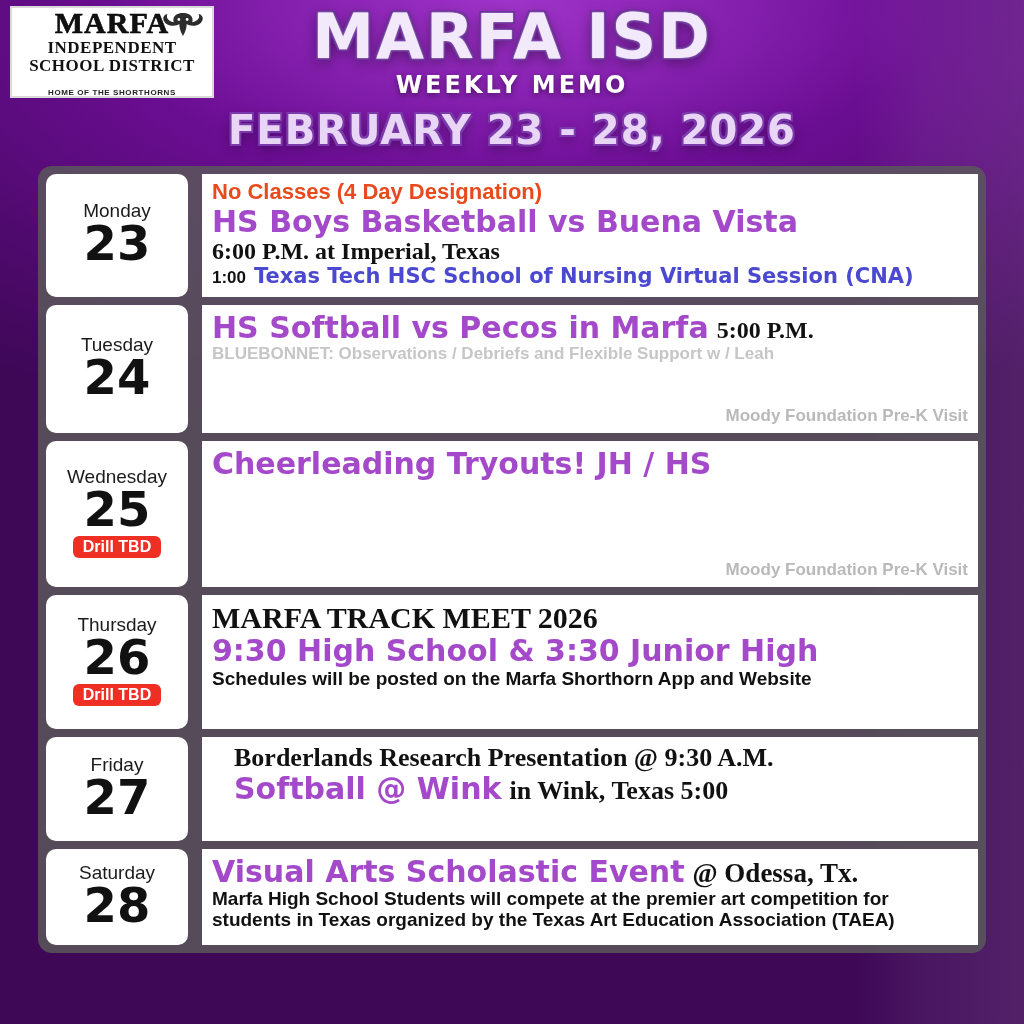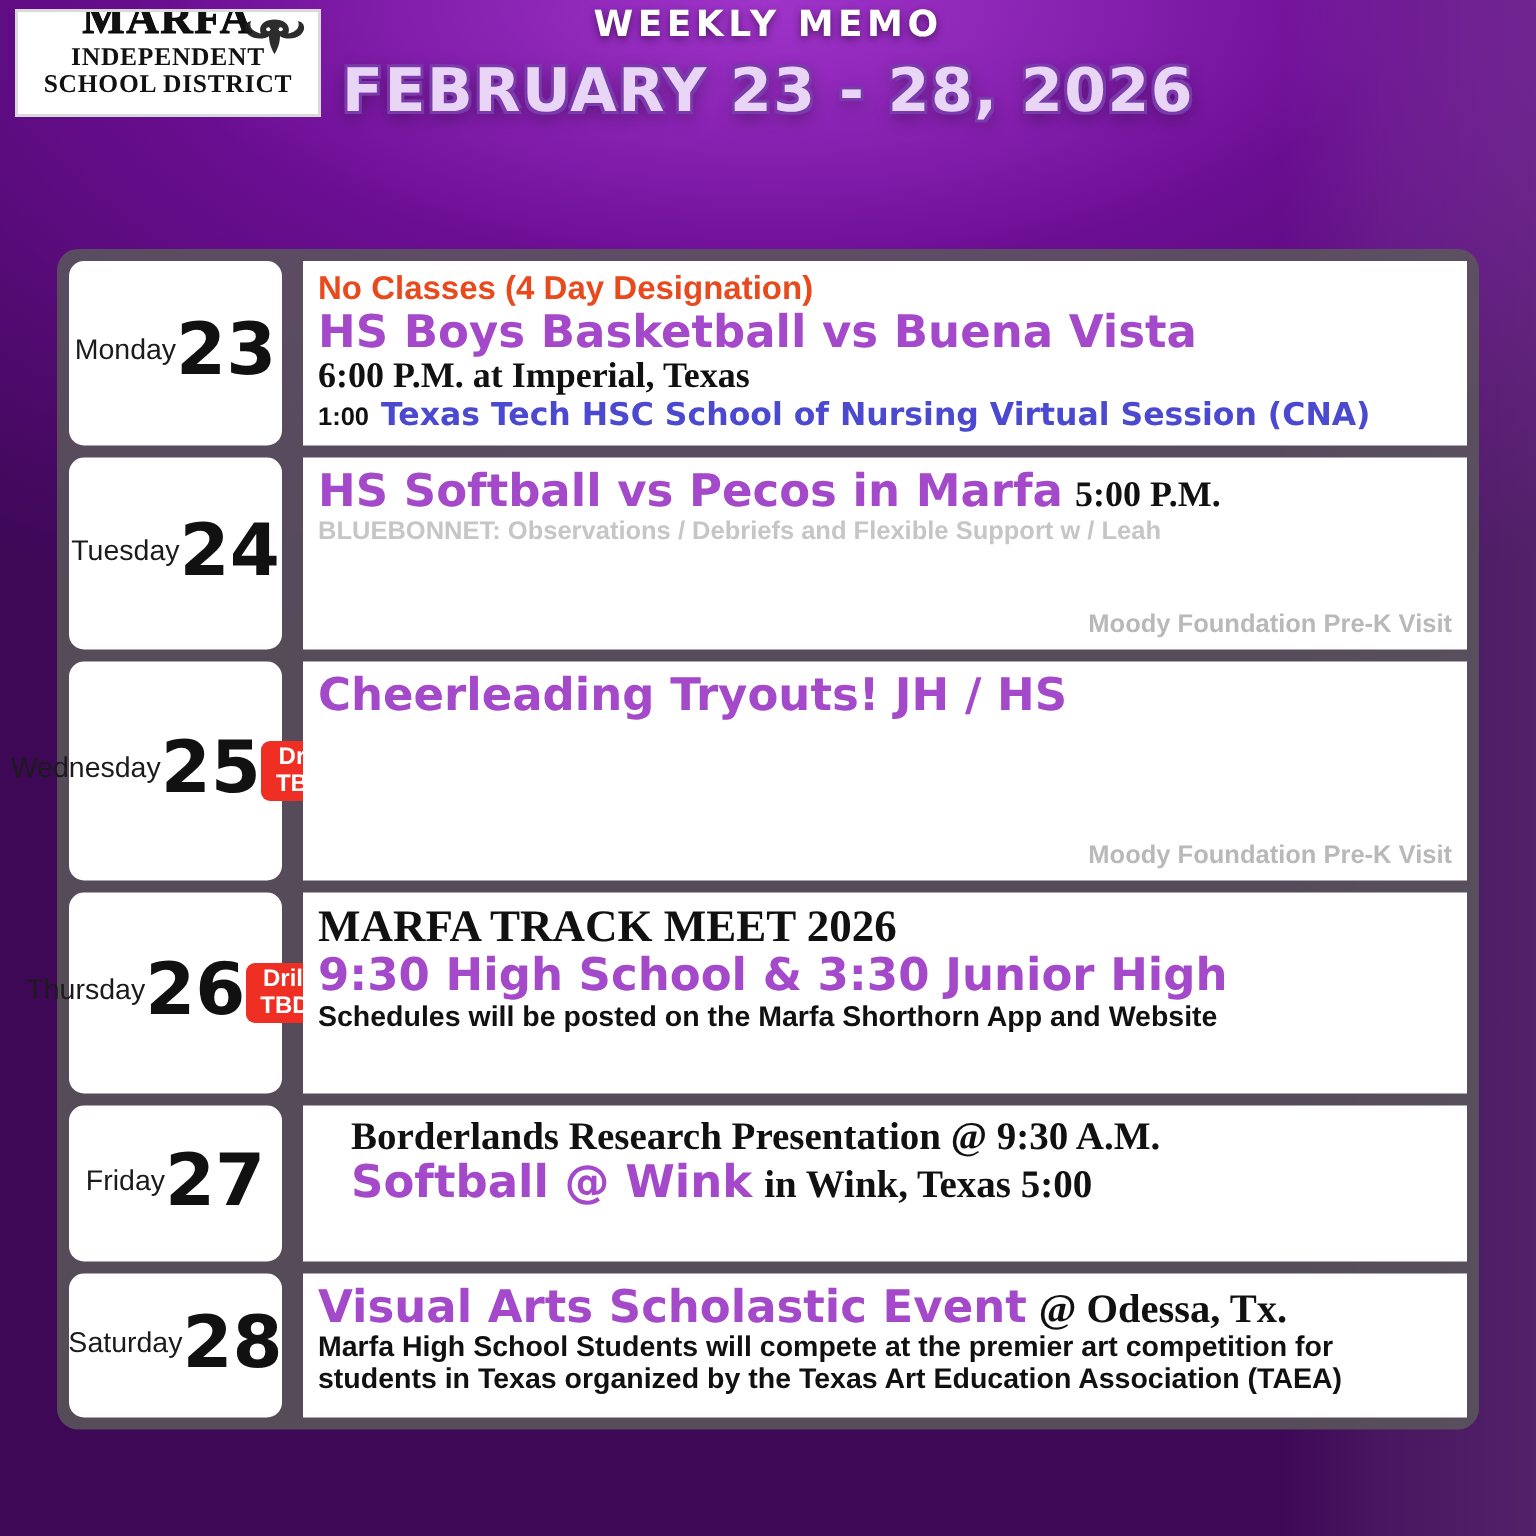--- a/index.html
+++ b/index.html
@@ -42,21 +42,21 @@
   .header {
     position: relative;
     height: 160px;
     z-index: 3;
   }
   .logo {
     position: absolute;
     left: 10px;
     top: 6px;
     width: 204px;
-    height: 72px;
+    height: 92px;
     background: #ffffff;
     border: 2px solid #d9d9d9;
     box-sizing: border-box;
     display: flex;
     flex-direction: column;
     align-items: center;
     justify-content: center;
     line-height: 1;
     overflow: hidden;
   }
@@ -164,26 +164,25 @@
     margin-bottom: 8px;
   }
   .row:last-child { margin-bottom: 0; }
 
   .daybox {
     width: 142px;
     flex: 0 0 142px;
     background: #ffffff;
     border-radius: 10px;
     display: flex;
-    flex-direction: row;
+    flex-direction: column;
     align-items: center;
     justify-content: center;
     padding: 4px 2px 6px 2px;
     box-sizing: border-box;
-    text-align: right;
   }
   .dayname {
     font-family: "Liberation Sans", sans-serif;
     font-size: 19px;
     color: #1b1b1b;
     line-height: 1.05;
   }
   .daynum {
     font-family: "DejaVu Sans", sans-serif;
     font-weight: bold;
@@ -292,20 +291,21 @@
         <circle cx="41" cy="20" r="3" fill="#ffffff"></circle>
         <circle cx="59" cy="20" r="3" fill="#ffffff"></circle>
       </svg>
       <div class="l1">MARFA</div>
       <div class="l2">INDEPENDENT</div>
       <div class="l3">SCHOOL DISTRICT</div>
       <div class="l4">HOME OF THE SHORTHORNS</div>
     </div>
 
     <div class="title-block">
+      <div class="title-main">MARFA ISD</div>
       <div class="title-sub">WEEKLY MEMO</div>
       <div class="title-dates">FEBRUARY 23 - 28, 2026</div>
     </div>
   </div>
 
   <div class="calendar">
 
     <div class="row r-mon">
       <div class="daybox">
         <div class="dayname">Monday</div>

